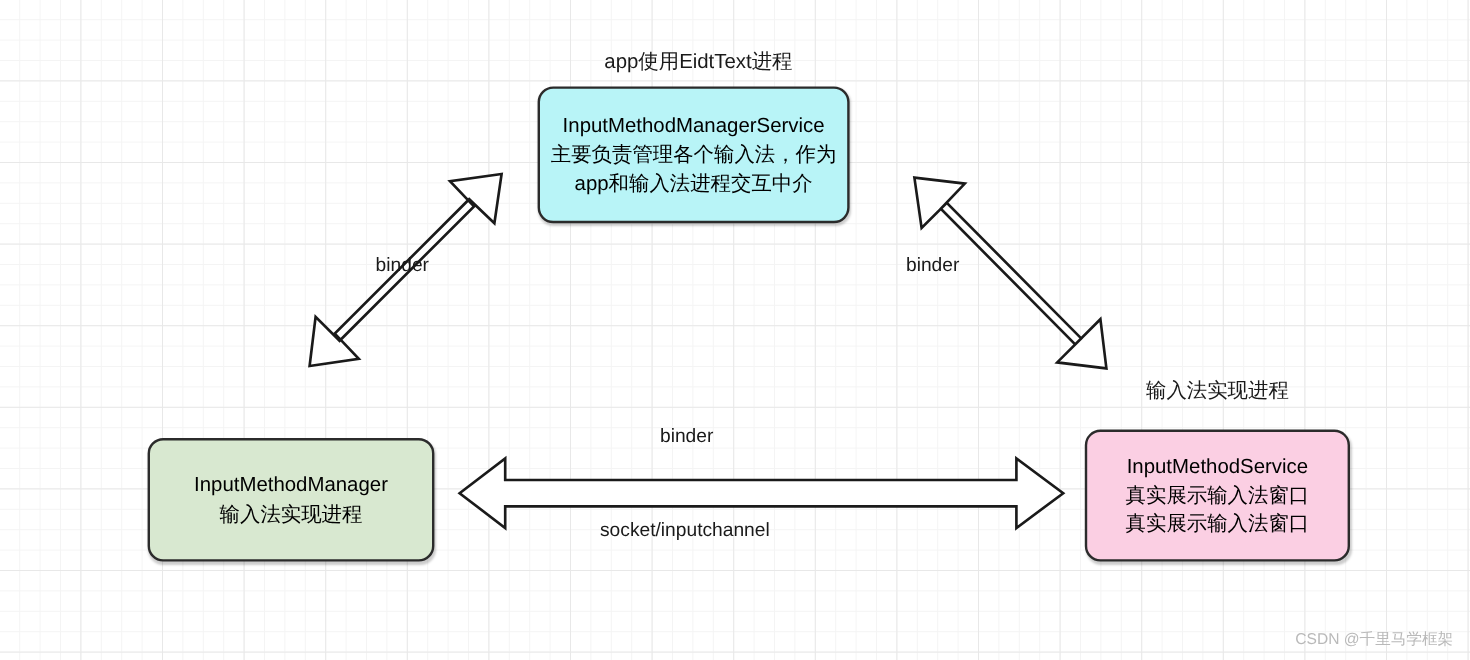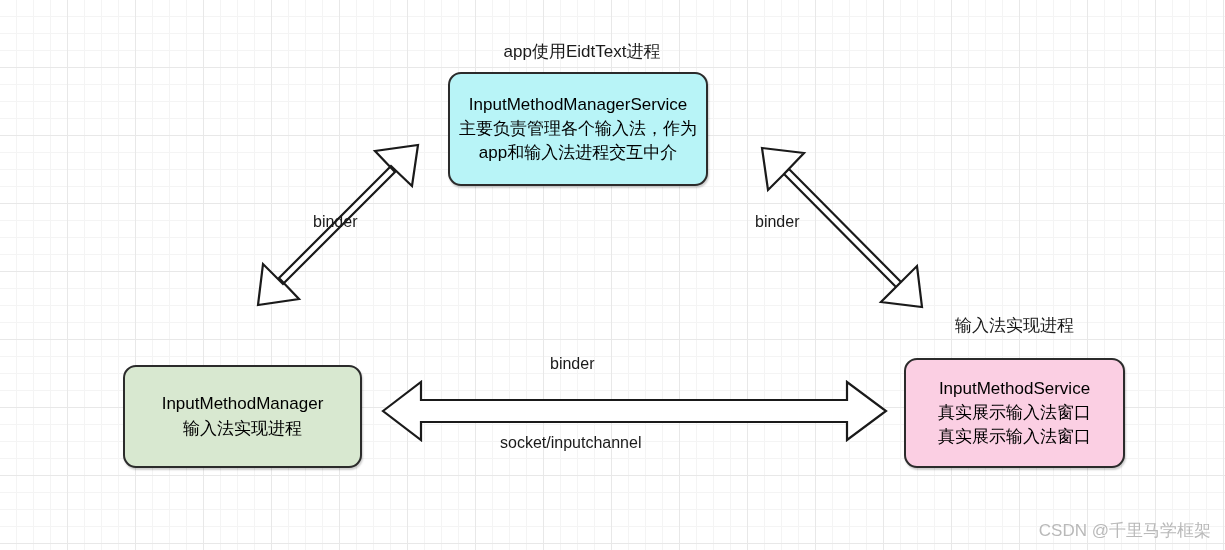--- a/index.html
+++ b/index.html
@@ -69,21 +69,21 @@
     fill: #ffffff;
     stroke: #1a1a1a;
     stroke-width: 2.2;
     stroke-linejoin: miter;
   }
 
   .watermark {
     position: absolute;
     right: 14px;
     bottom: 8px;
-    font-size: 17px;
+    font-size: 13px;
     color: #b9b9b9;
     white-space: nowrap;
     margin-top: 16px;
   }
 </style>
 </head>
 <body>
 
 <div id="canvas">
 

